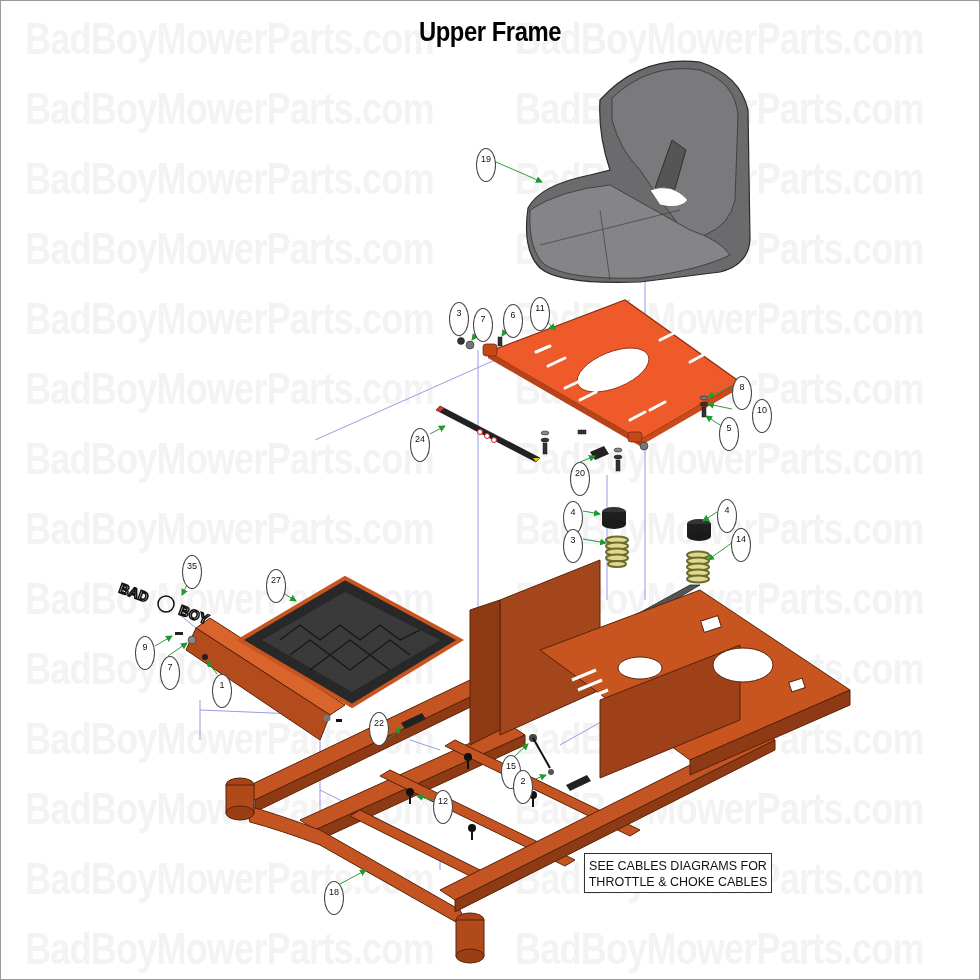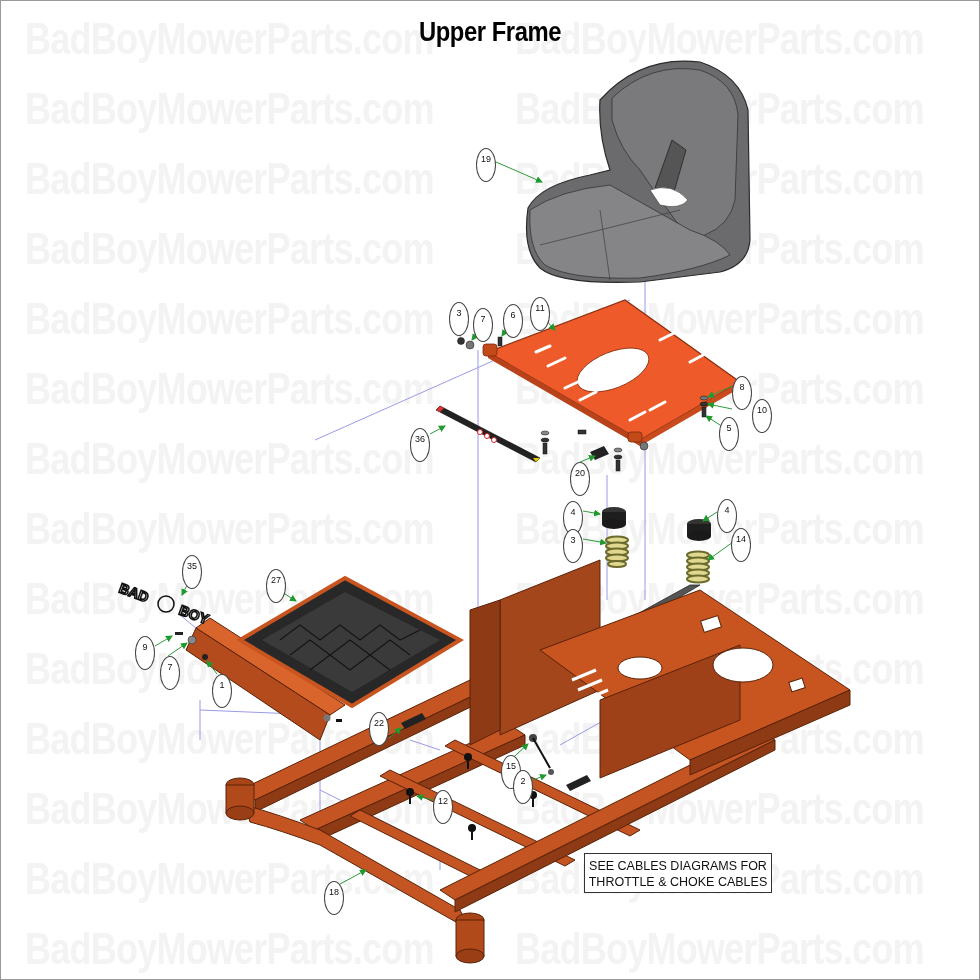--- a/index.html
+++ b/index.html
@@ -271,21 +271,21 @@
 
 <div>
   <div class="callout" style="left:476px;top:148px">19</div>
   <div class="callout" style="left:449px;top:302px">3</div>
   <div class="callout" style="left:473px;top:308px">7</div>
   <div class="callout" style="left:503px;top:304px">6</div>
   <div class="callout" style="left:530px;top:297px">11</div>
   <div class="callout" style="left:732px;top:376px">8</div>
   <div class="callout" style="left:752px;top:399px">10</div>
   <div class="callout" style="left:719px;top:417px">5</div>
-  <div class="callout" style="left:410px;top:428px">36</div>
+  <div class="callout" style="left:410px;top:428px">24</div>
   <div class="callout" style="left:570px;top:462px">20</div>
   <div class="callout" style="left:563px;top:501px">4</div>
   <div class="callout" style="left:563px;top:529px">3</div>
   <div class="callout" style="left:717px;top:499px">4</div>
   <div class="callout" style="left:731px;top:528px">14</div>
   <div class="callout" style="left:182px;top:555px">35</div>
   <div class="callout" style="left:266px;top:569px">27</div>
   <div class="callout" style="left:135px;top:636px">9</div>
   <div class="callout" style="left:160px;top:656px">7</div>
   <div class="callout" style="left:212px;top:674px">1</div>

